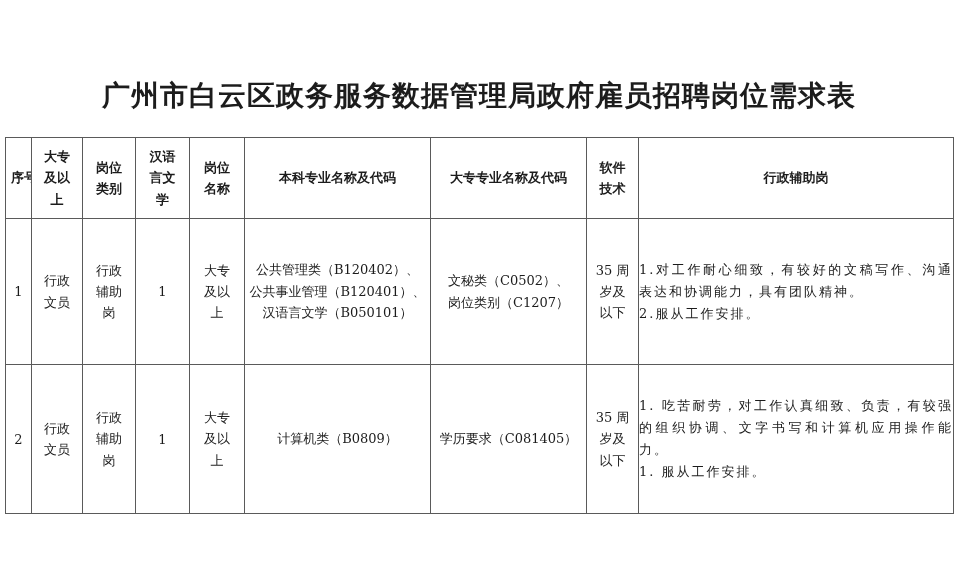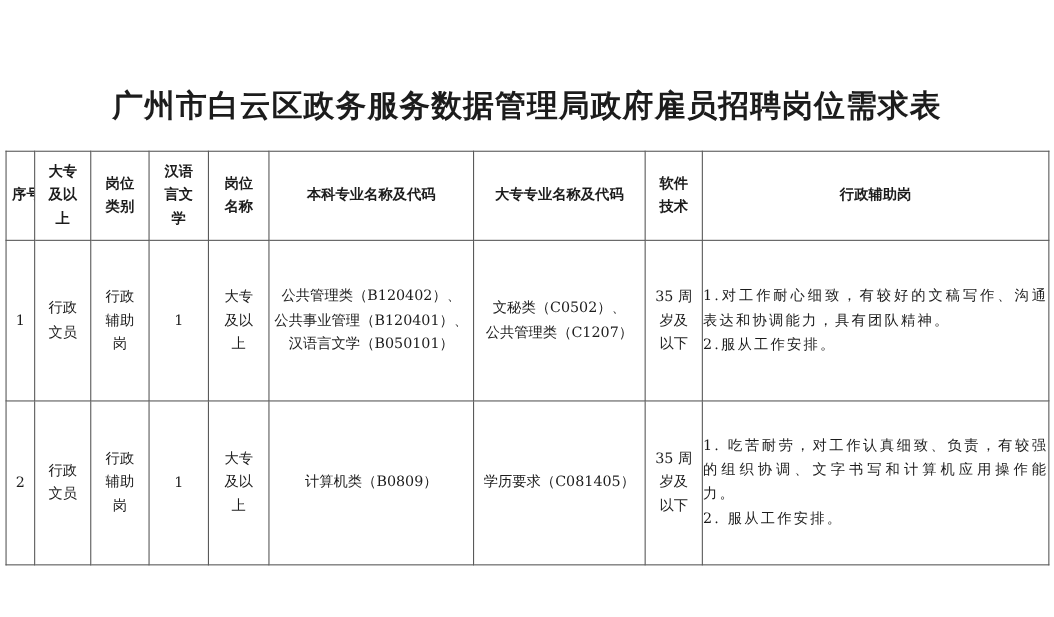--- a/index.html
+++ b/index.html
@@ -123,21 +123,21 @@
     <td>
           <span class="tight w38">大专及以上</span>
         </td>
     <td>
       <div class="major-line">公共管理类（B120402）、</div>
       <div class="major-line">公共事业管理（B120401）、</div>
       <div class="major-line">汉语言文学（B050101）</div>
     </td>
     <td>
       <div class="major-line">文秘类（C0502）、</div>
-      <div class="major-line">公共管理类（C1207）</div>
+      <div class="major-line">岗位类别（C1207）</div>
     </td>
     <td>
           <span class="tight w36">35 周岁及以下</span>
         </td>
     <td class="other-cell">
       <div class="req-item">1.对工作耐心细致，有较好的文稿写作、沟通表达和协调能力，具有团队精神。</div>
       <div class="req-item">2.服从工作安排。</div>
     </td>
   </tr>
 
@@ -157,17 +157,17 @@
       <div class="major-line">计算机类（B0809）</div>
     </td>
     <td>
       <div class="major-line">学历要求（C081405）</div>
     </td>
     <td>
           <span class="tight w36">35 周岁及以下</span>
         </td>
     <td class="other-cell">
       <div class="req-item">1. 吃苦耐劳，对工作认真细致、负责，有较强的组织协调、文字书写和计算机应用操作能力。</div>
-      <div class="req-item">2. 服从工作安排。</div>
+      <div class="req-item">1. 服从工作安排。</div>
     </td>
   </tr>
 </tbody>
   </table>
 
 </body></html>

